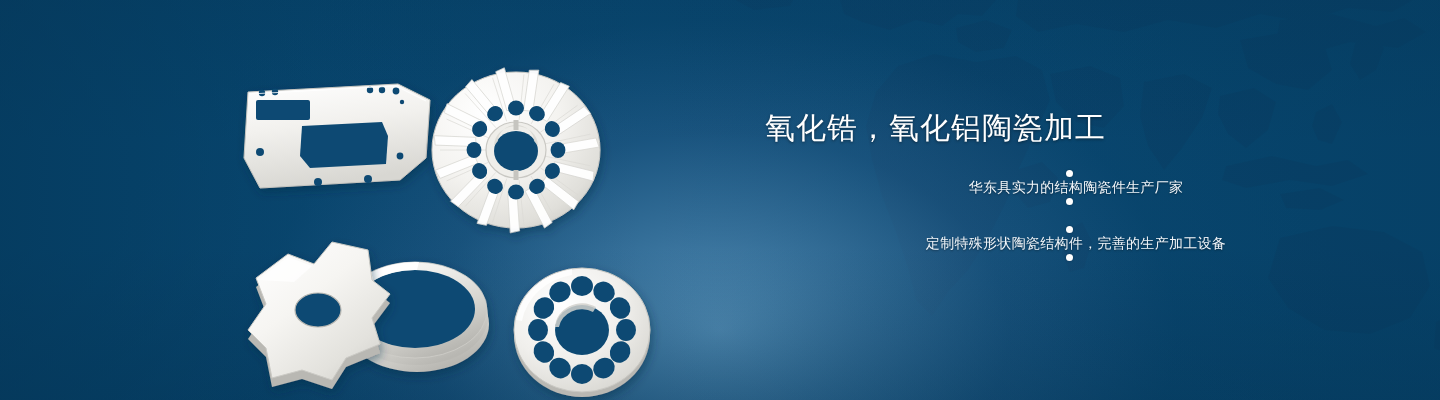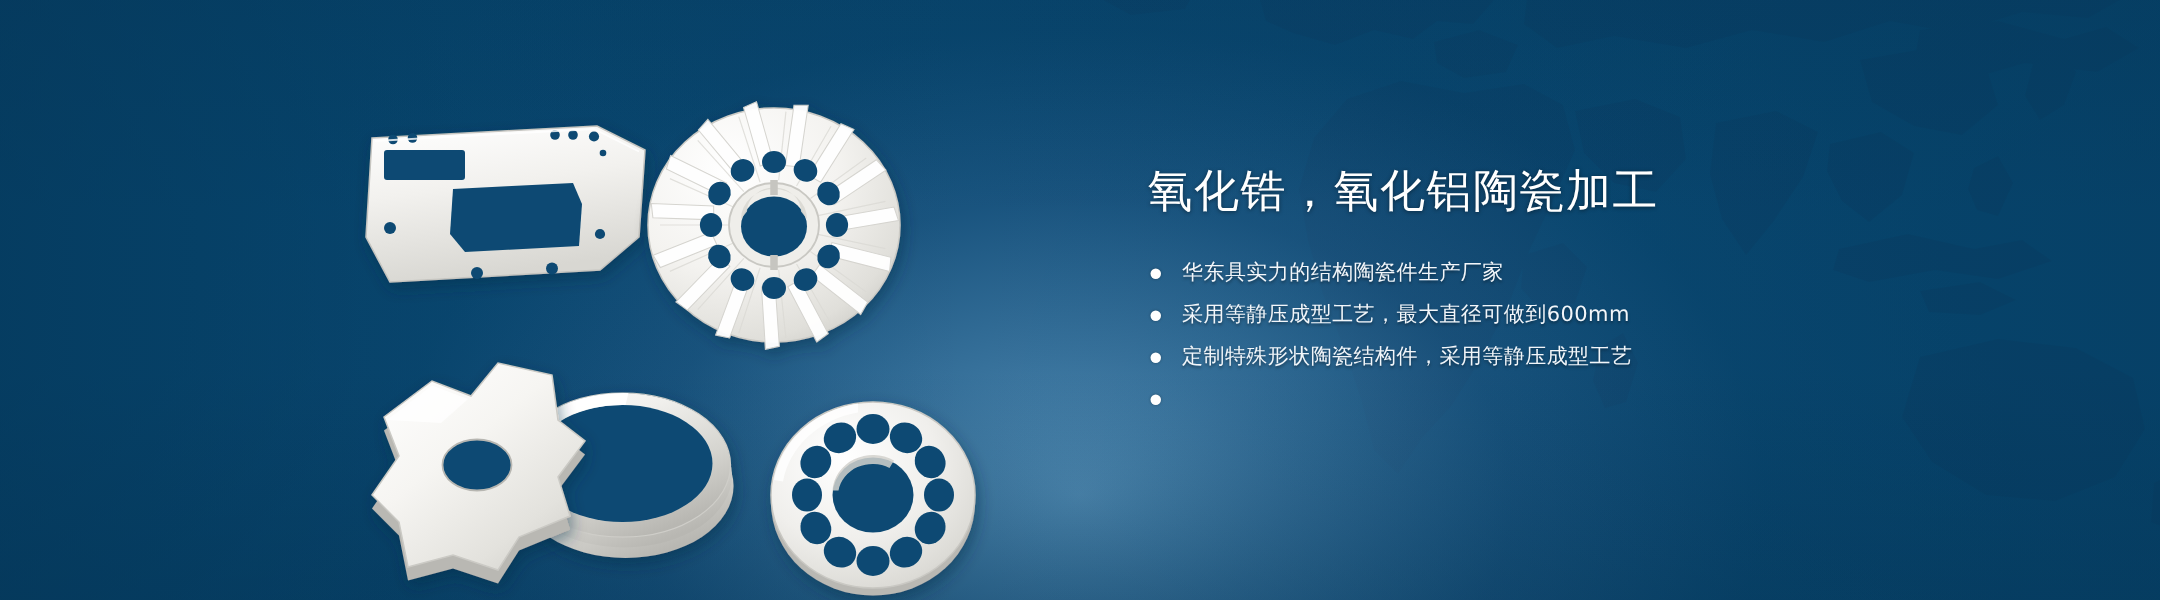--- a/index.html
+++ b/index.html
@@ -73,20 +73,21 @@
   .bullet-list {
     list-style: none;
     margin: 22px 0 0 2px;
     padding: 0;
   }
   .bullet-item {
     display: flex;
     align-items: center;
     height: 24px;
     margin-bottom: 4px;
+    flex-direction: column;
   }
   .bullet-dot {
     flex: 0 0 auto;
     width: 7px;
     height: 7px;
     border-radius: 50%;
     background: #ffffff;
     margin-right: 14px;
     box-shadow: 0 0 2px rgba(0,0,0,0.3);
   }
@@ -351,26 +352,25 @@
 
     <ul class="bullet-list">
 
       <li class="bullet-item">
         <span class="bullet-dot"></span>
         <span class="bullet-text">华东具实力的结构陶瓷件生产厂家</span>
       </li>
 
       <li class="bullet-item">
         <span class="bullet-dot"></span>
-        <span class="bullet-text">采用等静压成型工艺，最大直径可做到600mm</span>
       </li>
 
       <li class="bullet-item">
         <span class="bullet-dot"></span>
-        <span class="bullet-text">定制特殊形状陶瓷结构件，采用等静压成型工艺</span>
+        <span class="bullet-text">定制特殊形状陶瓷结构件，完善的生产加工设备</span>
       </li>
 
       <li class="bullet-item">
         <span class="bullet-dot"></span>
       </li>
 
     </ul>
   </div>
 
 </div>

